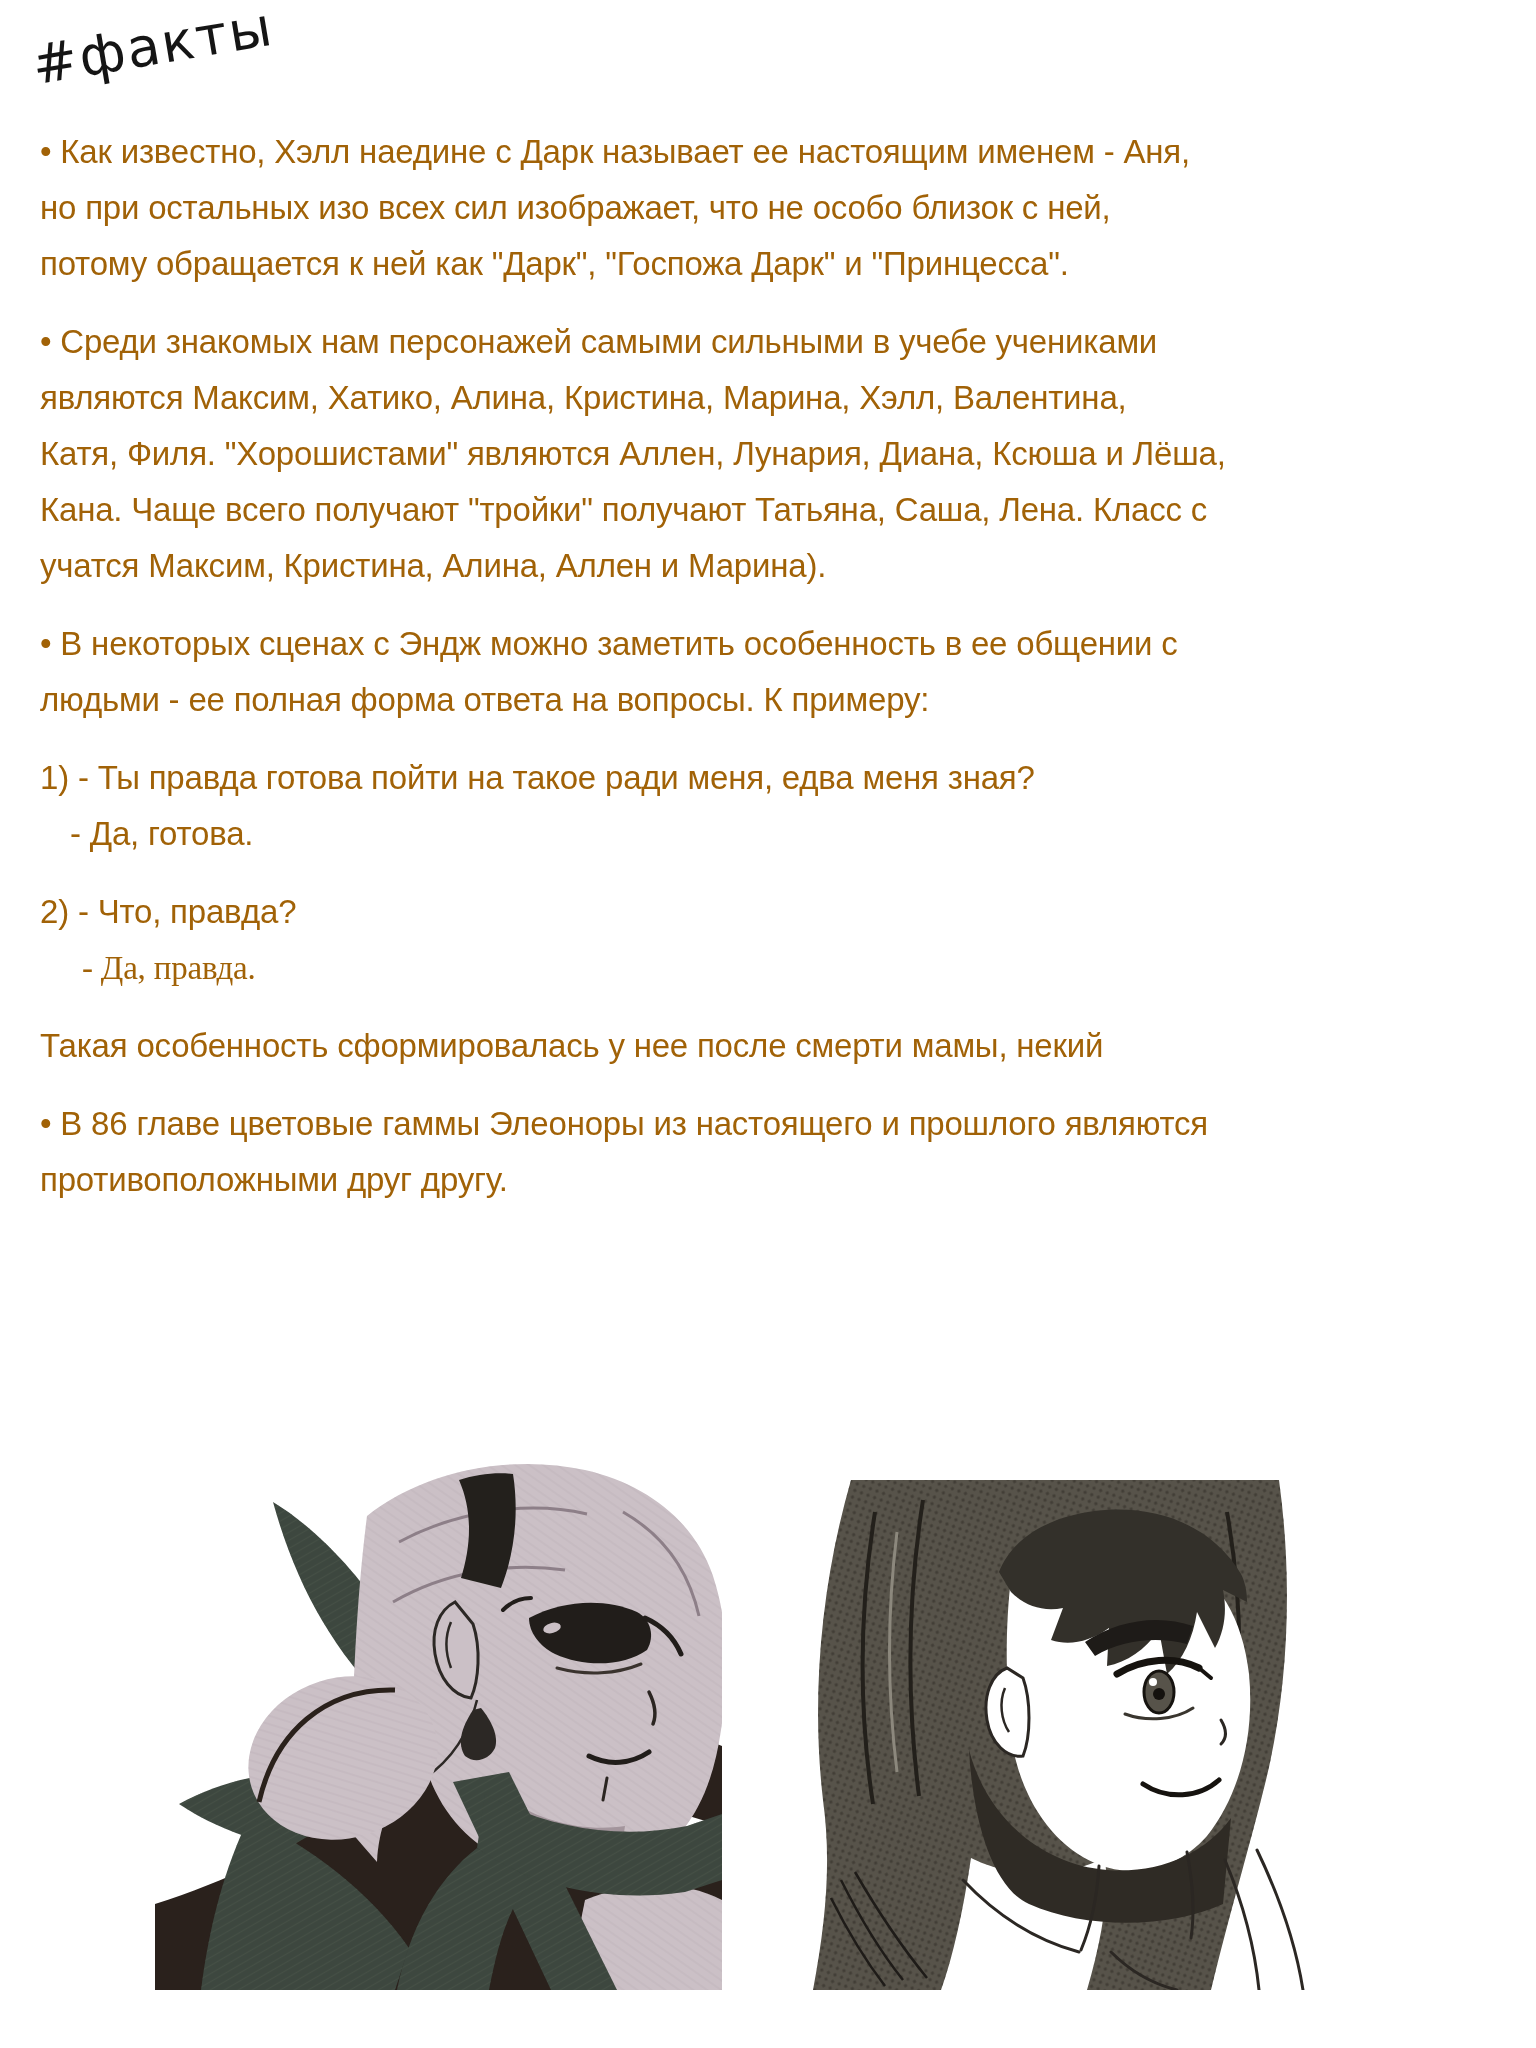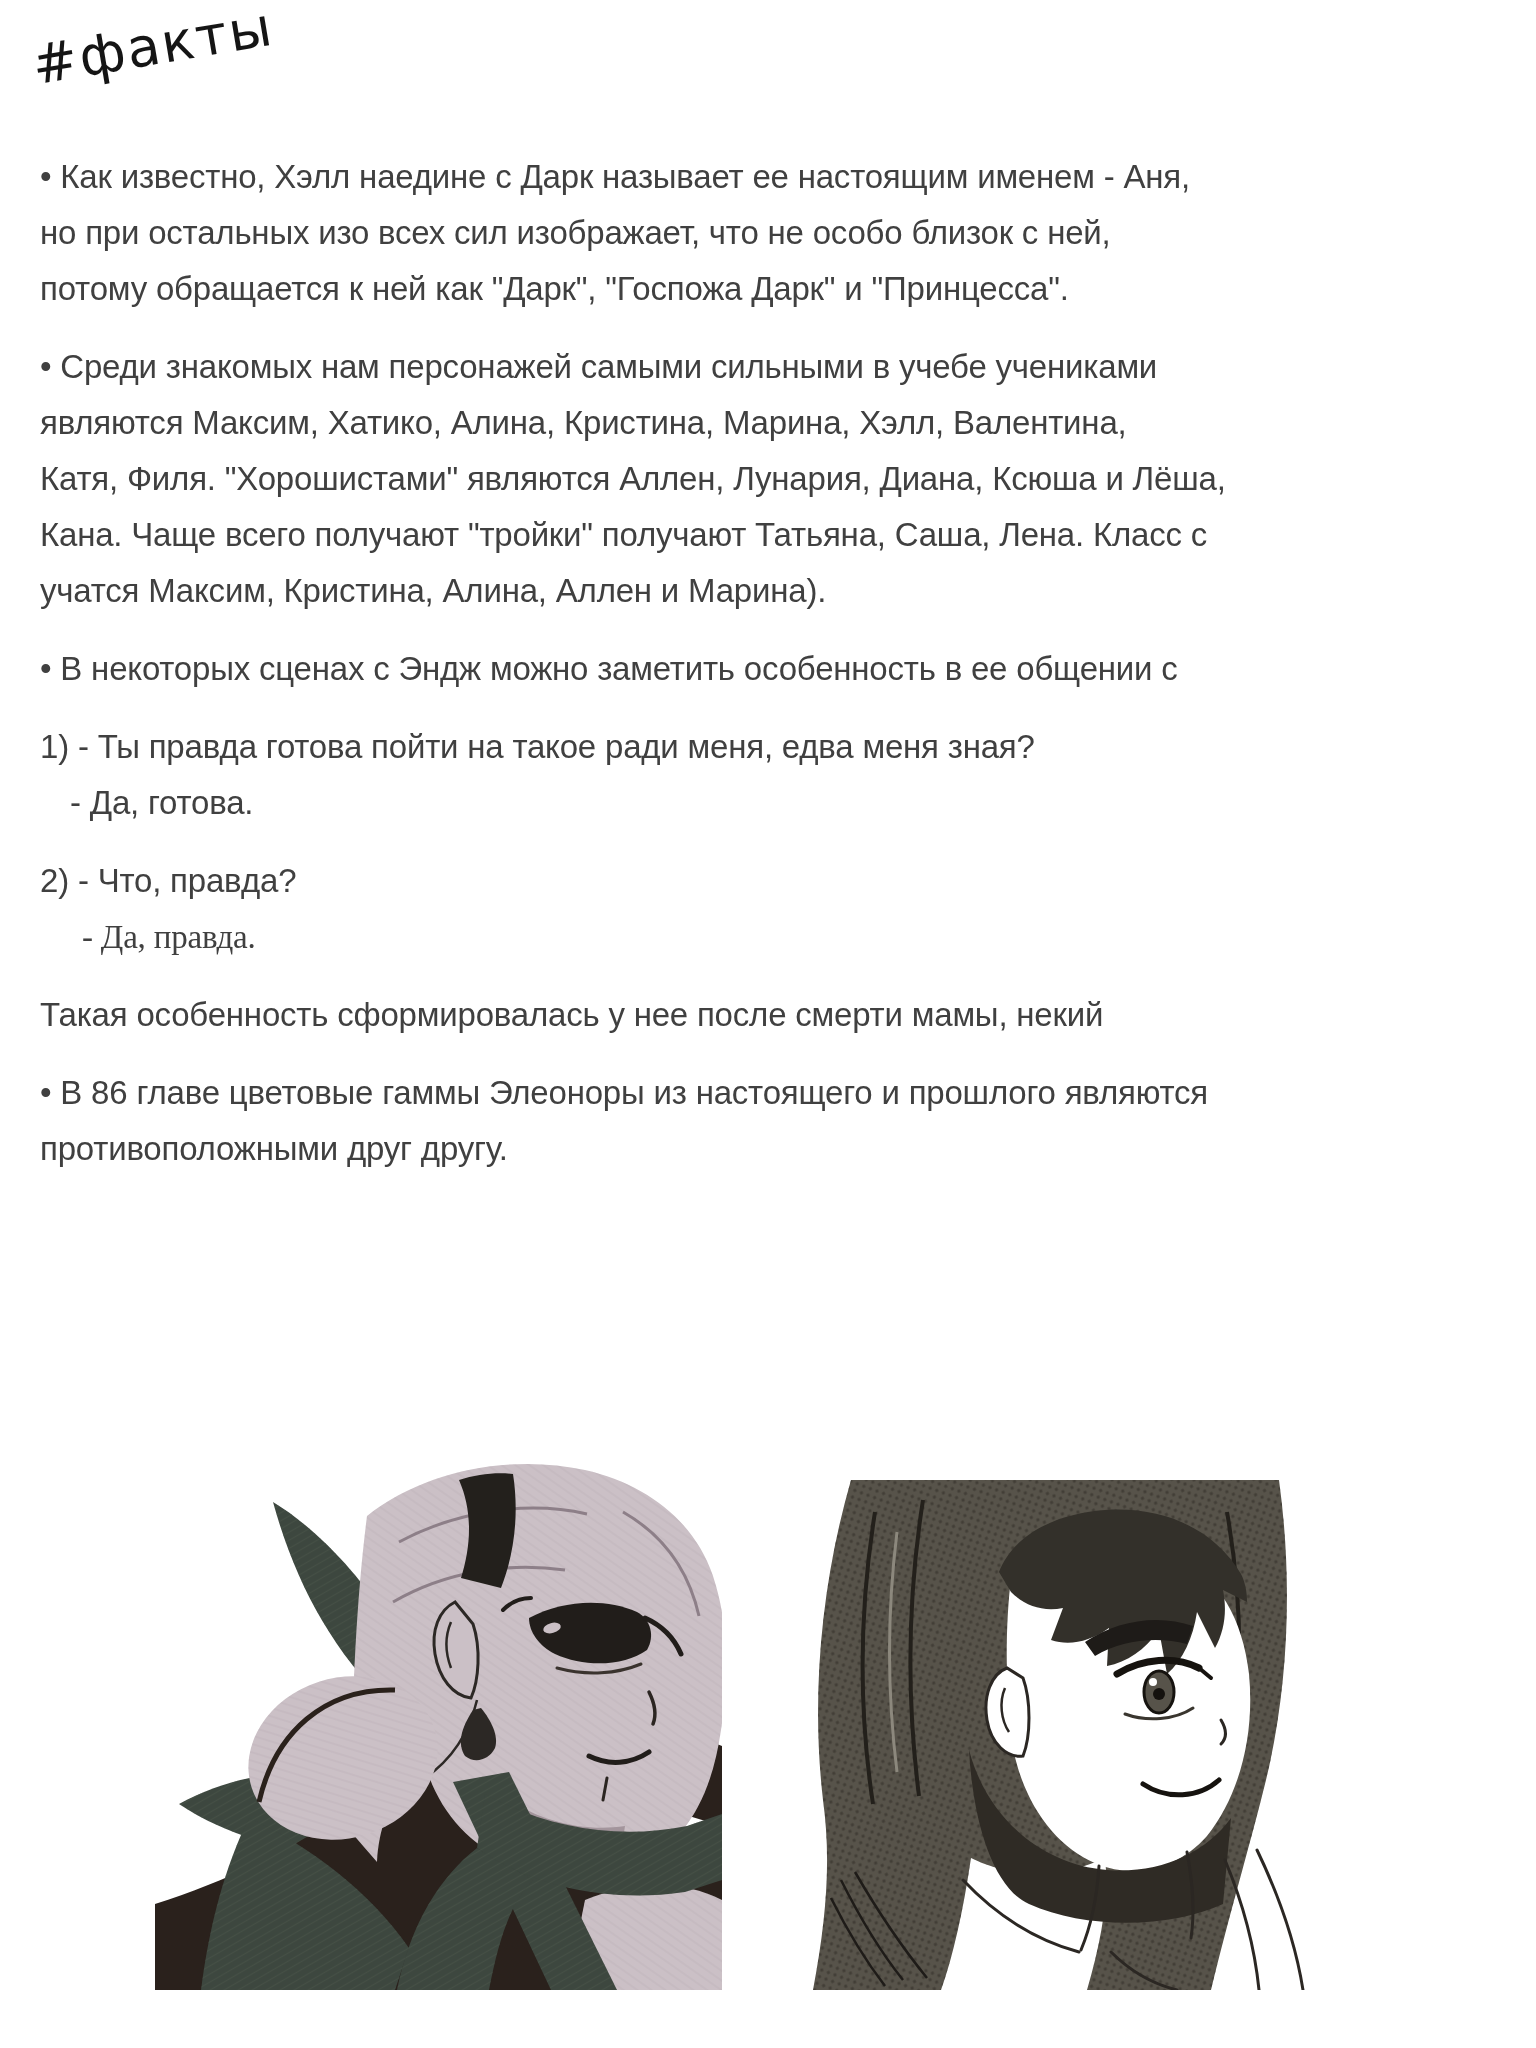--- a/index.html
+++ b/index.html
@@ -5,21 +5,21 @@
   html,body{margin:0;padding:0;background:#ffffff;}
   body{width:1536px;height:2048px;font-family:"Liberation Sans",sans-serif;color:#181818;}
   .page{position:relative;width:1536px;height:2048px;background:#ffffff;overflow:hidden;}
   .title{
     position:absolute;left:38px;top:34px;
     font-family:"DejaVu Sans",sans-serif;
     font-size:54px;letter-spacing:2px;color:#151515;
     transform:rotate(-9.5deg);transform-origin:left bottom;
     white-space:nowrap;
   }
-  .facts{position:absolute;left:40px;top:149px;width:1480px;font-size:33px;letter-spacing:-0.2px;color:#404040;}
+  .facts{position:absolute;left:40px;top:124px;width:1480px;font-size:33px;letter-spacing:-0.2px;color:#a16207;}
   .line{height:56px;line-height:56px;white-space:nowrap;}
   .para{margin-top:22px;}
   .in1{padding-left:30px;}
   .in2{padding-left:42px;font-family:Liberation Serif, serif;}
   .panel{position:absolute;top:1452px;}
   .panel-left{left:155px;}
   .panel-right{left:755px;}
   svg{display:block;}
 </style>
 </head>
@@ -32,20 +32,21 @@
   <div class="facts">
     <div class="line">• Как известно, Хэлл наедине с Дарк называет ее настоящим именем - Аня,</div>
     <div class="line">но при остальных изо всех сил изображает, что не особо близок с ней,</div>
     <div class="line">потому обращается к ней как "Дарк", "Госпожа Дарк" и "Принцесса".</div>
     <div class="line para">• Среди знакомых нам персонажей самыми сильными в учебе учениками</div>
     <div class="line">являются Максим, Хатико, Алина, Кристина, Марина, Хэлл, Валентина,</div>
     <div class="line">Катя, Филя. "Хорошистами" являются Аллен, Лунария, Диана, Ксюша и Лёша,</div>
     <div class="line">Кана. Чаще всего получают "тройки" получают Татьяна, Саша, Лена. Класс с</div>
     <div class="line">учатся Максим, Кристина, Алина, Аллен и Марина).</div>
     <div class="line para">• В некоторых сценах с Эндж можно заметить особенность в ее общении с</div>
+    <div class="line">людьми - ее полная форма ответа на вопросы. К примеру:</div>
     <div class="line para">1) - Ты правда готова пойти на такое ради меня, едва меня зная?</div>
     <div class="line in1">- Да, готова.</div>
     <div class="line para">2) - Что, правда?</div>
     <div class="line in2">- Да, правда.</div>
     <div class="line para">Такая особенность сформировалась у нее после смерти мамы, некий</div>
     <div class="line para">• В 86 главе цветовые гаммы Элеоноры из настоящего и прошлого являются</div>
     <div class="line">противоположными друг другу.</div>
   </div>
 
   <div class="panel panel-left">

